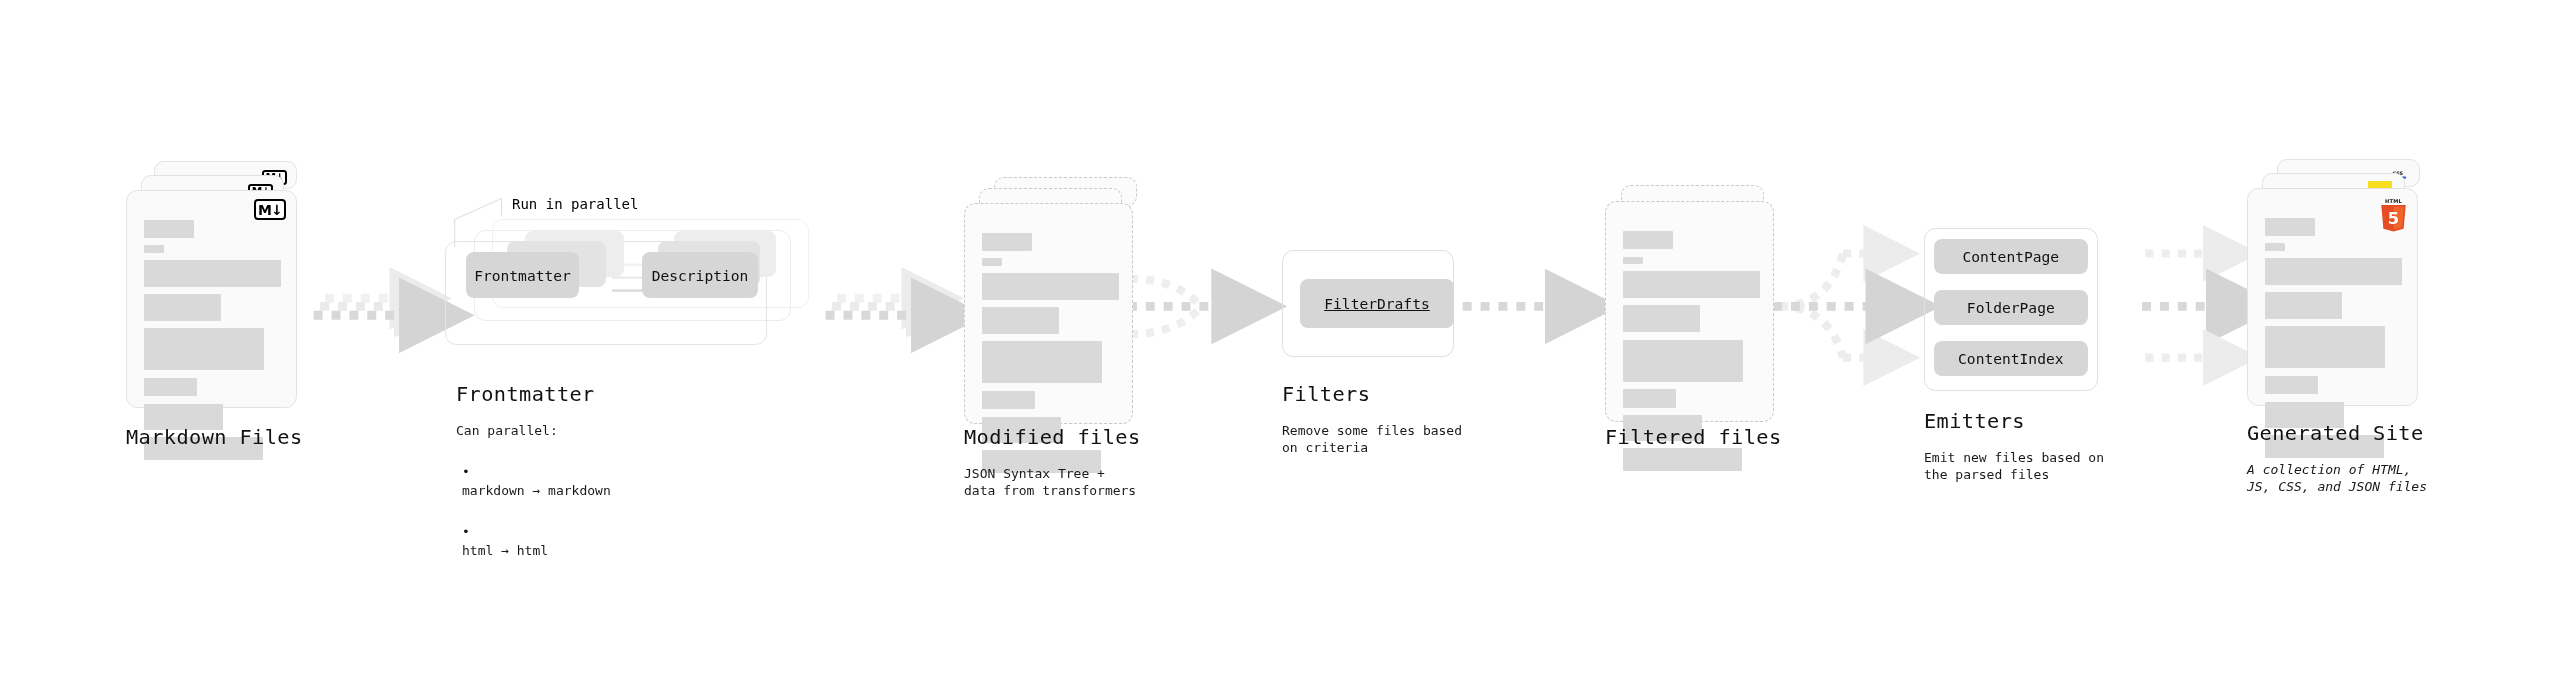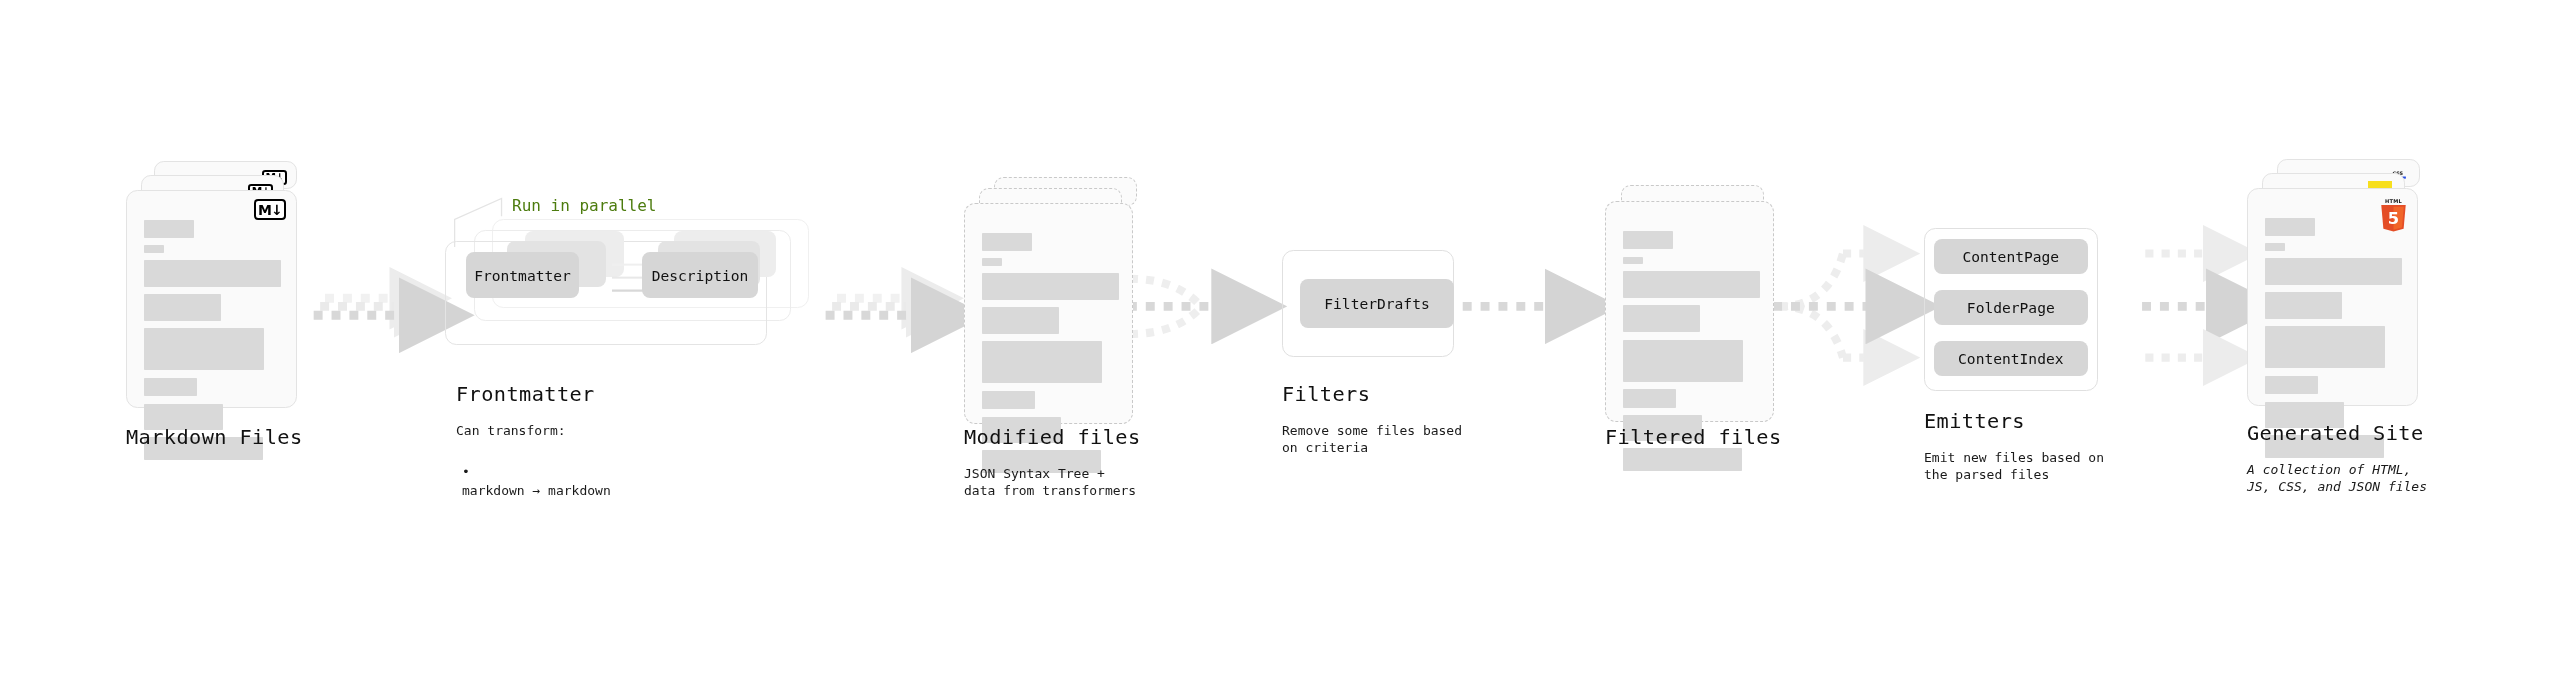--- a/index.html
+++ b/index.html
@@ -109,22 +109,22 @@
     font-size: 14.6px;
     color: #111;
     box-sizing: border-box;
     white-space: nowrap;
   }
   .chip.ghost2 { background: #e3e3e3; }
   .chip.ghost1 { background: #ededed; }
 
   .runlabel {
     position: absolute;
-    font-size: 16px;
-    color: #4d7c0f;
+    font-size: 14px;
+    color: #000000;
     white-space: nowrap;
   }
   svg { display: block; overflow: visible; }
   .overlay { position: absolute; left:0; top:0; width:2576px; height:681px; pointer-events:none;}
 </style>
 </head>
 <body>
 
 <div id="stage">
 
@@ -235,26 +235,30 @@
       <path d="M0,40 L42,40" stroke="#d8d8d8" stroke-width="2.5" fill="none"></path>
       <path d="M42,34 L51,40 L42,46 z" fill="#d8d8d8"></path>
     </svg>
 
     <div class="chip" style="left:21px; top:57px; width:113px; height:46px;">Frontmatter</div>
     <div class="chip" style="left:197px; top:57px; width:116px; height:46px;">Description</div>
   </div>
 
   <div class="title" style="left:456px; top:382px;">Frontmatter</div>
 
-  <div class="subtitle" style="left:456px; top:422px;">Can transform:</div>
+  <div class="subtitle" style="left:456px; top:422px;">Can parallel:</div>
 
   <div class="abs" style="left:462px; top:440px;">
     <div class="subtitle list" style="position:relative; left:0; top:0; margin-top:4.1px;">
       <span>•&nbsp;</span>
       <span>markdown → markdown</span>
+    </div>
+    <div class="subtitle list" style="position:relative; left:0; top:0; margin-top:4.1px;">
+      <span>•&nbsp;</span>
+      <span>html → html</span>
     </div>
   </div>
 
   <div class="abs" style="left:964px; top:177px;">
     <div class="card dashed" style="left:30px; top:0px; width:143px; height:29px; border-radius:9.8px;"></div>
     <div class="card dashed" style="left:15.4px; top:11.4px; width:143px; height:29px; border-radius:9.8px;"></div>
     <div class="card dashed" style="left:0px; top:26px; width:169px; height:221px;">
       <div class="rows">
         <div class="row" style="width:50px;height:18px;"></div>
         <div class="row" style="width:19.5px;height:7.3px;"></div>
@@ -267,21 +271,21 @@
       </div>
     </div>
   </div>
 
   <div class="title" style="left:964px; top:425px;">Modified files</div>
   <div class="subtitle" style="left:964px; top:465px;">JSON Syntax Tree +
 data from transformers</div>
 
   <div class="abs" style="left:1282px; top:250px;">
     <div class="boxwrap" style="left:0; top:0; width:172px; height:107px;"></div>
-    <div class="chip" style="left:18px; top:29px; width:154px; height:49px;">FilterDrafts</div>
+    <div class="chip" style="left:18px; top:29px; width:154px; height:49px;text-decoration:underline;">FilterDrafts</div>
   </div>
 
   <div class="title" style="left:1282px; top:382px;">Filters</div>
   <div class="subtitle" style="left:1282px; top:422px;">Remove some files based
 on criteria</div>
 
   <div class="abs" style="left:1605px; top:185px;">
     <div class="card dashed" style="left:16.3px; top:0px; width:143px; height:29px; border-radius:9.8px;"></div>
     <div class="card dashed" style="left:0px; top:16.3px; width:169px; height:221px;">
       <div class="rows">

